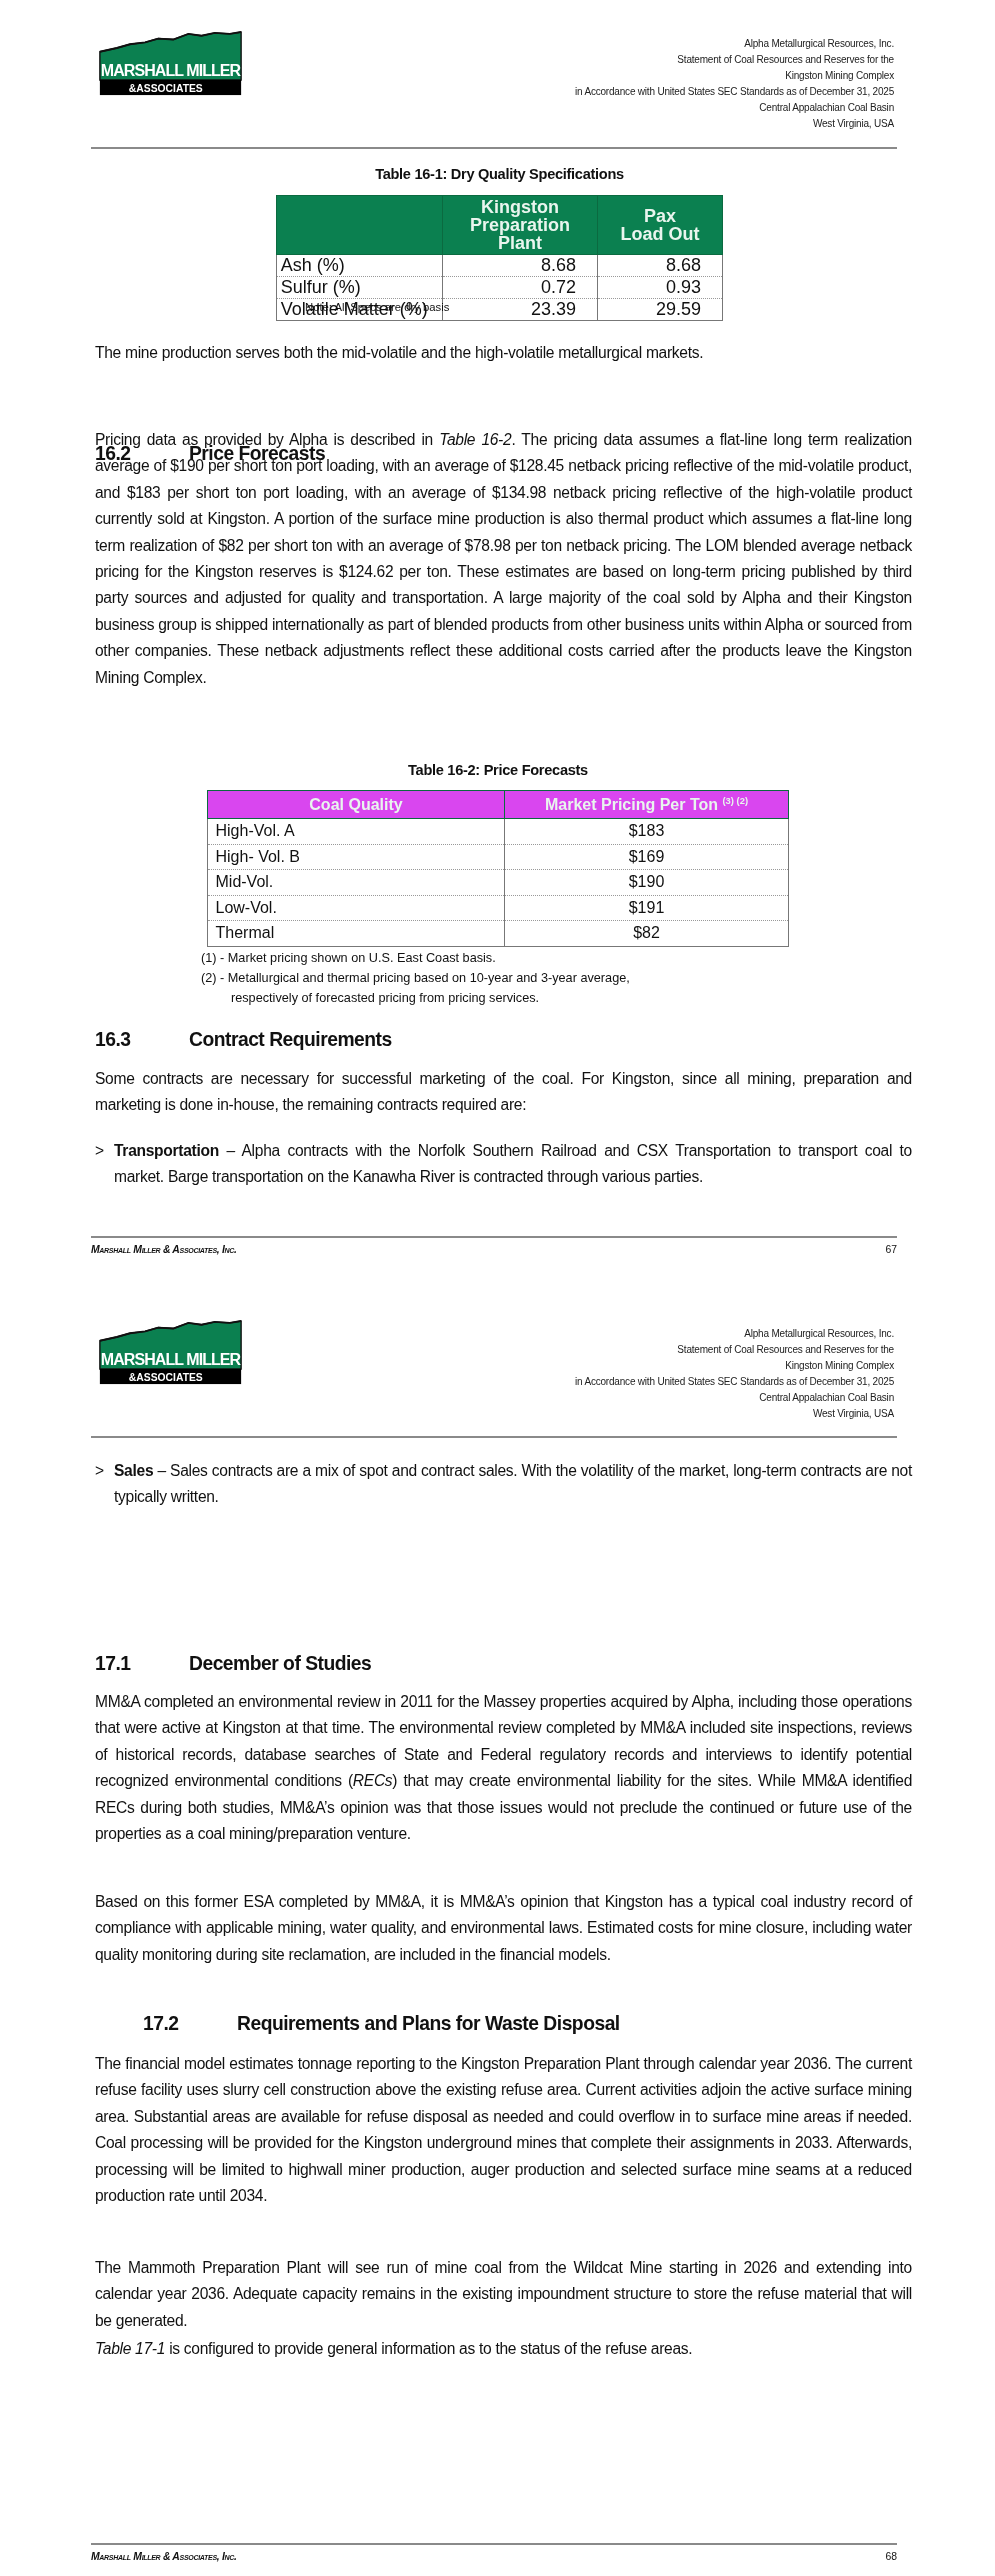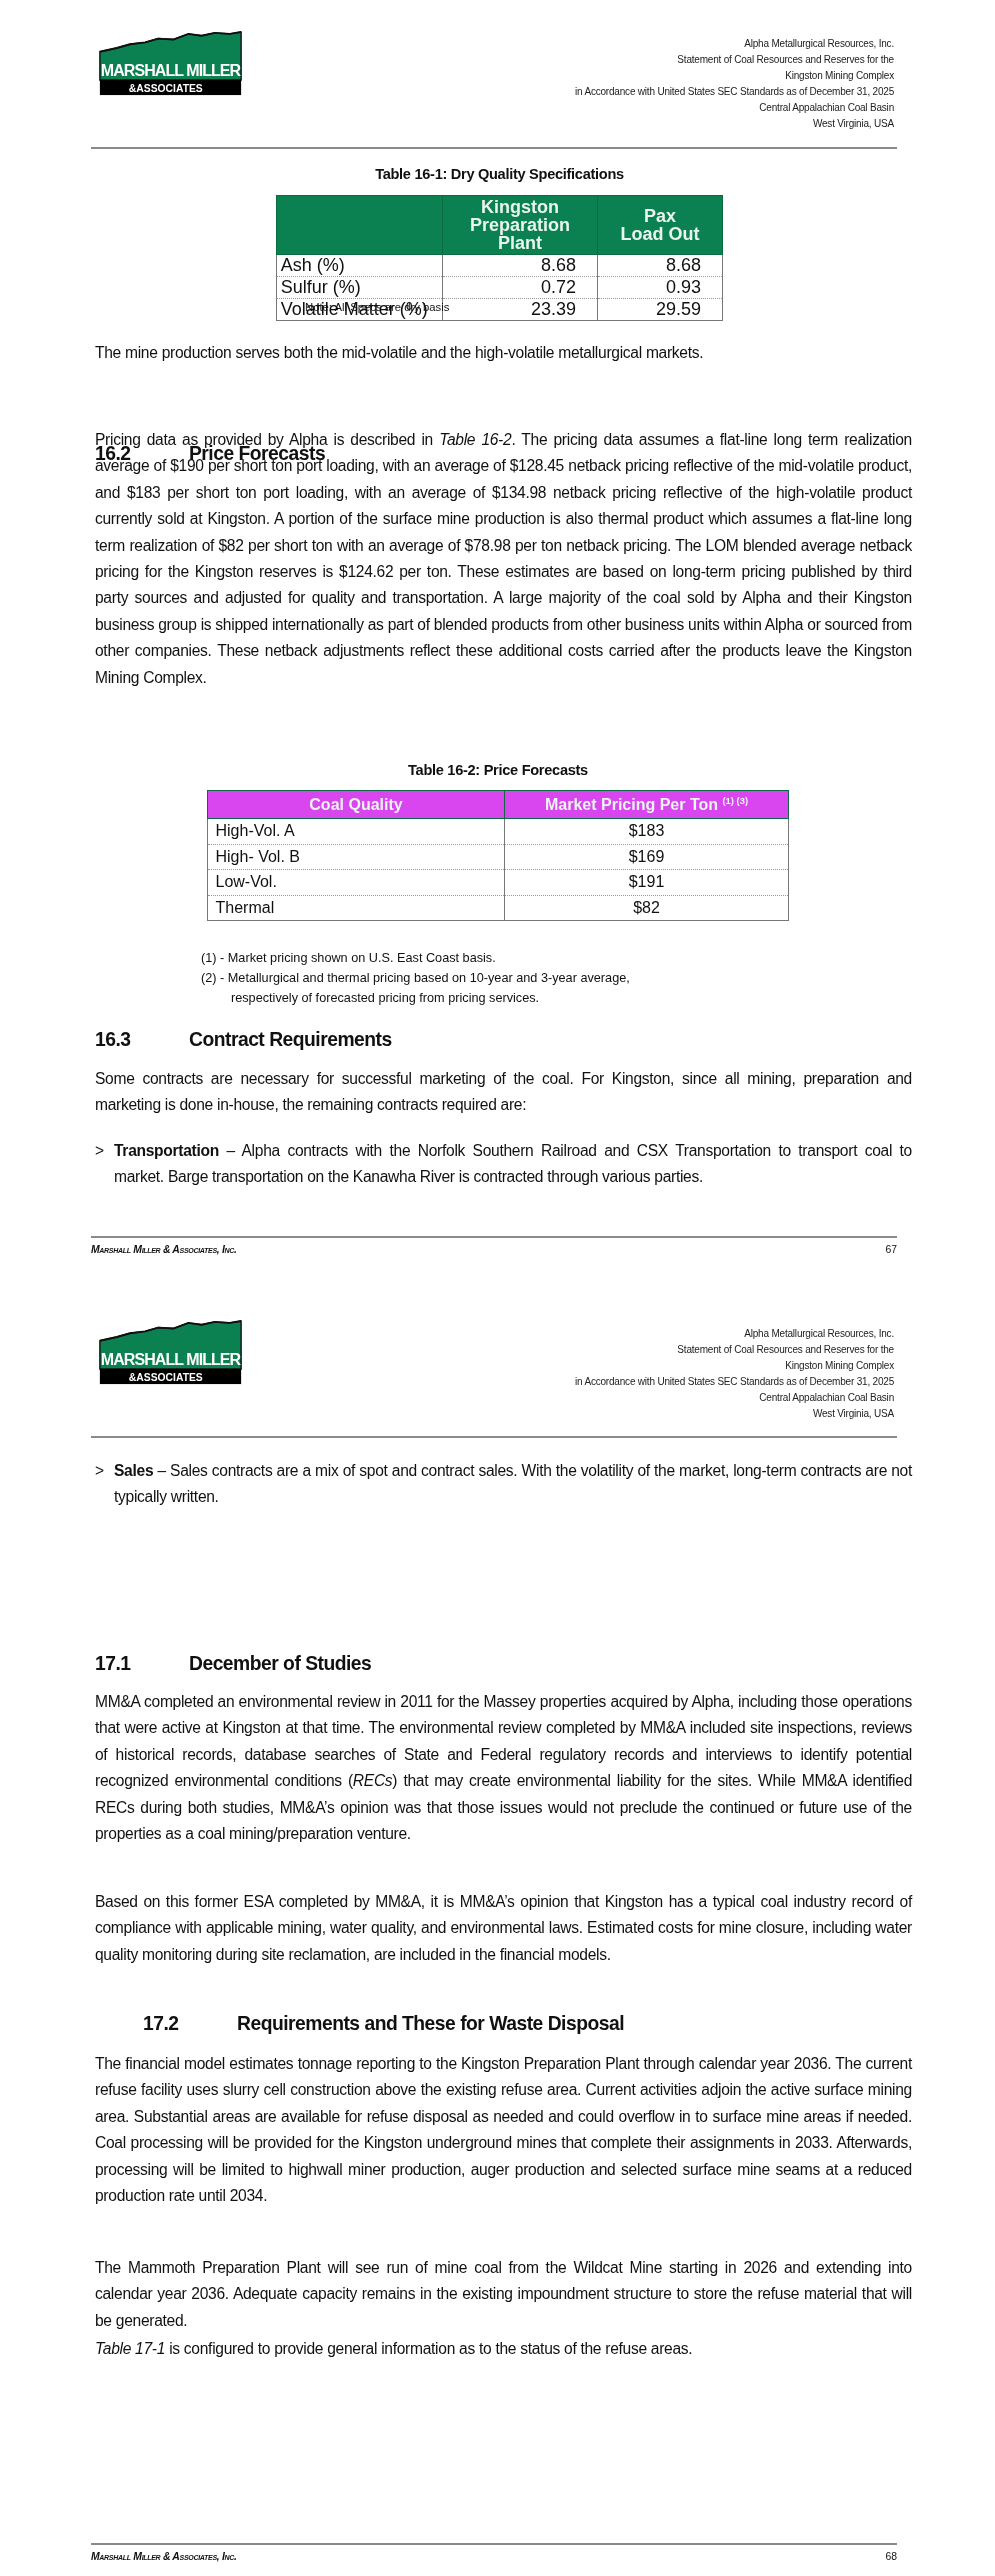--- a/index.html
+++ b/index.html
@@ -104,31 +104,35 @@
     <span>Price Forecasts</span>
   </div>
 
   <p class="body content" style="top:427px;"><span>Pricing data as provided by Alpha is described in </span><i>Table 16-2</i><span>.  The pricing data assumes a flat-line long term realization average of $190 per short ton port loading, with an average of $128.45 netback pricing reflective of the mid-volatile product, and $183 per short ton port loading, with an average of $134.98 netback pricing reflective of the high-volatile product currently sold at Kingston.  A portion of the surface mine production is also thermal product which assumes a flat-line long term realization of $82 per short ton with an average of $78.98 per ton netback pricing.  The LOM blended average netback pricing for the Kingston reserves is $124.62 per ton.  These estimates are based on long-term pricing published by third party sources and adjusted for quality and transportation.  A large majority of the coal sold by Alpha and their Kingston business group is shipped internationally as part of blended products from other business units within Alpha or sourced from other companies.  These netback adjustments reflect these additional costs carried after the products leave the Kingston Mining Complex.</span></p>
 
   <div class="tcap" style="position:absolute;left:207px;width:582px;top:762px;">Table 16-2:  Price Forecasts</div>
   <table class="t2" style="top:790px;">
     <thead>
       <tr>
         <th style="width:297px;">Coal Quality</th>
-        <th><span>Market Pricing Per Ton</span> <sup>(1) (3)</sup></th>
+        <th><span>Market Pricing Per Ton</span> <sup>(3) (2)</sup></th>
       </tr>
     </thead>
     <tbody>
       <tr>
           <td>High-Vol. A</td>
           <td class="num">$183</td>
         </tr>
       <tr>
           <td>High- Vol. B</td>
           <td class="num">$169</td>
+        </tr>
+      <tr>
+          <td>Mid-Vol.</td>
+          <td class="num">$190</td>
         </tr>
       <tr>
           <td>Low-Vol.</td>
           <td class="num">$191</td>
         </tr>
       <tr>
           <td>Thermal</td>
           <td class="num">$82</td>
         </tr>
     </tbody>
@@ -190,21 +194,21 @@
     <span class="num">17.1</span>
     <span>December of Studies</span>
   </div>
 
   <p class="body content" style="top:425px;"><span>MM&amp;A completed an environmental review in 2011 for the Massey properties acquired by Alpha, including those operations that were active at Kingston at that time.  The environmental review completed by MM&amp;A included site inspections, reviews of historical records, database searches of State and Federal regulatory records and interviews to identify potential recognized environmental conditions (</span><i>RECs</i><span>) that may create environmental liability for the sites.  While MM&amp;A identified RECs during both studies, MM&amp;A’s opinion was that those issues would not preclude the continued or future use of the properties as a coal mining/preparation venture.</span></p>
 
   <p class="body content" style="top:625px;">Based on this former ESA completed by MM&amp;A, it is MM&amp;A’s opinion that Kingston has a typical coal industry record of compliance with applicable mining, water quality, and environmental laws.  Estimated costs for mine closure, including water quality monitoring during site reclamation, are included in the financial models.</p>
 
   <div class="h2 content" style="top:749px;margin-left:48px;">
     <span class="num">17.2</span>
-    <span>Requirements and These for Waste Disposal</span>
+    <span>Requirements and Plans for Waste Disposal</span>
   </div>
 
   <p class="body content" style="top:787px;">The financial model estimates tonnage reporting to the Kingston Preparation Plant through calendar year 2036.  The current refuse facility uses slurry cell construction above the existing refuse area.  Current activities adjoin the active surface mining area.  Substantial areas are available for refuse disposal as needed and could overflow in to surface mine areas if needed.  Coal processing will be provided for the Kingston underground mines that complete their assignments in 2033.  Afterwards, processing will be limited to highwall miner production, auger production and selected surface mine seams at a reduced production rate until 2034.</p>
 
   <p class="body content" style="top:991px;">The Mammoth Preparation Plant will see run of mine coal from the Wildcat Mine starting in 2026 and extending into calendar year 2036.  Adequate capacity remains in the existing impoundment structure to store the refuse material that will be generated.</p>
 
   <p class="body content" style="top:1072px;"><i>Table 17-1</i><span> is configured to provide general information as to the status of the refuse areas.</span></p>
 
   <div class="footer" style="top:1279px;">
     <div class="rule"></div>

